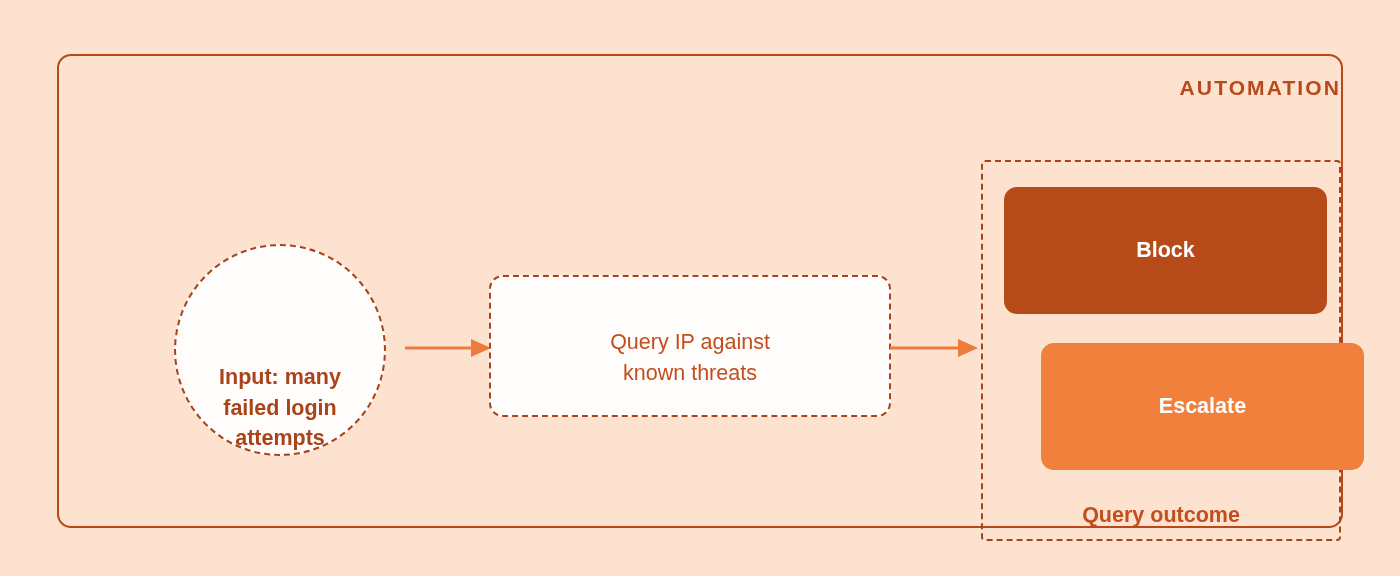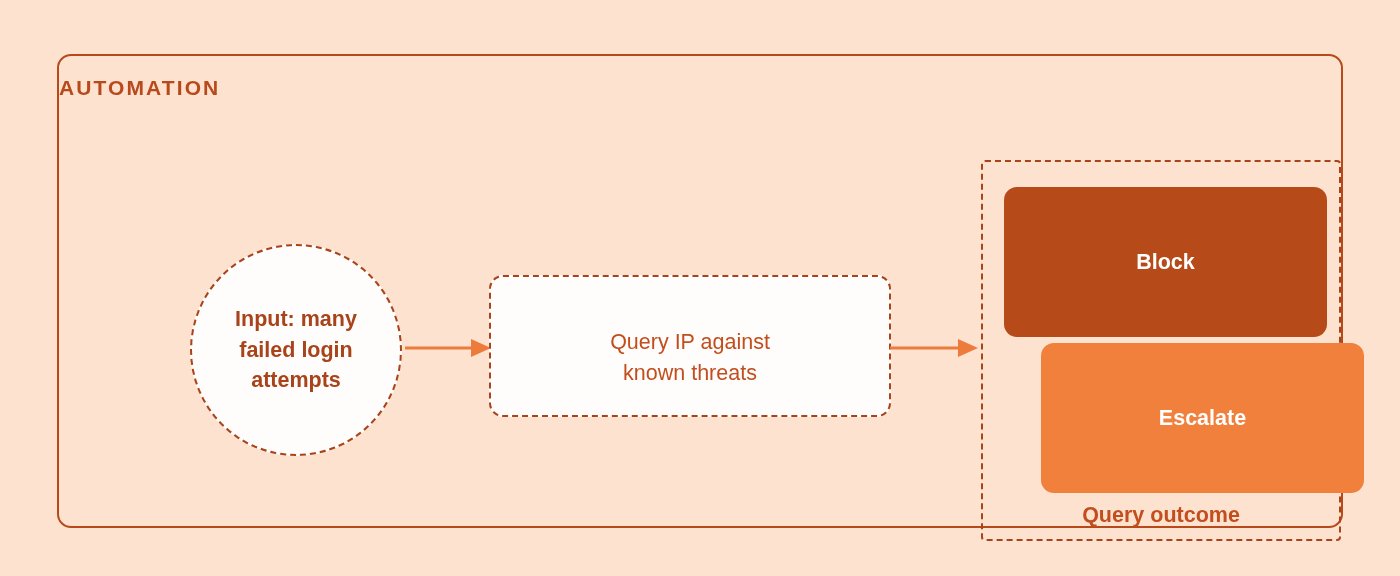--- a/index.html
+++ b/index.html
@@ -34,40 +34,40 @@
     border: 2px solid #B8491B;
     border-radius: 14px;
     background: transparent;
   }
 
   .automation-title {
     position: absolute;
     left: 0;
     right: 0;
     top: 20px;
-    text-align: left;
+    text-align: right;
     color: #B8491B;
     font-size: 21px;
     font-weight: bold;
     letter-spacing: 2.1px;
   }
 
   
   .input-circle {
     position: absolute;
-    left: 131px;
+    left: 115px;
     top: 188px;
     width: 212px;
     height: 212px;
     box-sizing: border-box;
     border: 2.5px dashed #A8431A;
     border-radius: 50%;
     background: #FFFDFC;
     display: flex;
-    align-items: center;
+    align-items: flex-end;
     justify-content: center;
     text-align: center;
   }
   .input-circle-label {
     color: #A8431A;
     font-size: 21.5px;
     font-weight: bold;
     line-height: 1.42;
     white-space: pre-line;
     padding: 0 22px;
@@ -117,21 +117,21 @@
     box-sizing: border-box;
     border: 2.5px dashed #A8431A;
     border-radius: 4px;
     background: transparent;
   }
 
   .outcome-box {
     position: absolute;
     left: 21px;
     width: 323px;
-    height: 150px;
+    height: 127px;
     border-radius: 13px;
     display: flex;
     align-items: center;
     justify-content: center;
     text-align: center;
   }
   .outcome-box-block    { top: 25px;  background: #B74A19; }
   .outcome-box-escalate { top: 181px; background: #F0803C; margin-left: 37px; }
 
   .outcome-box-label {

